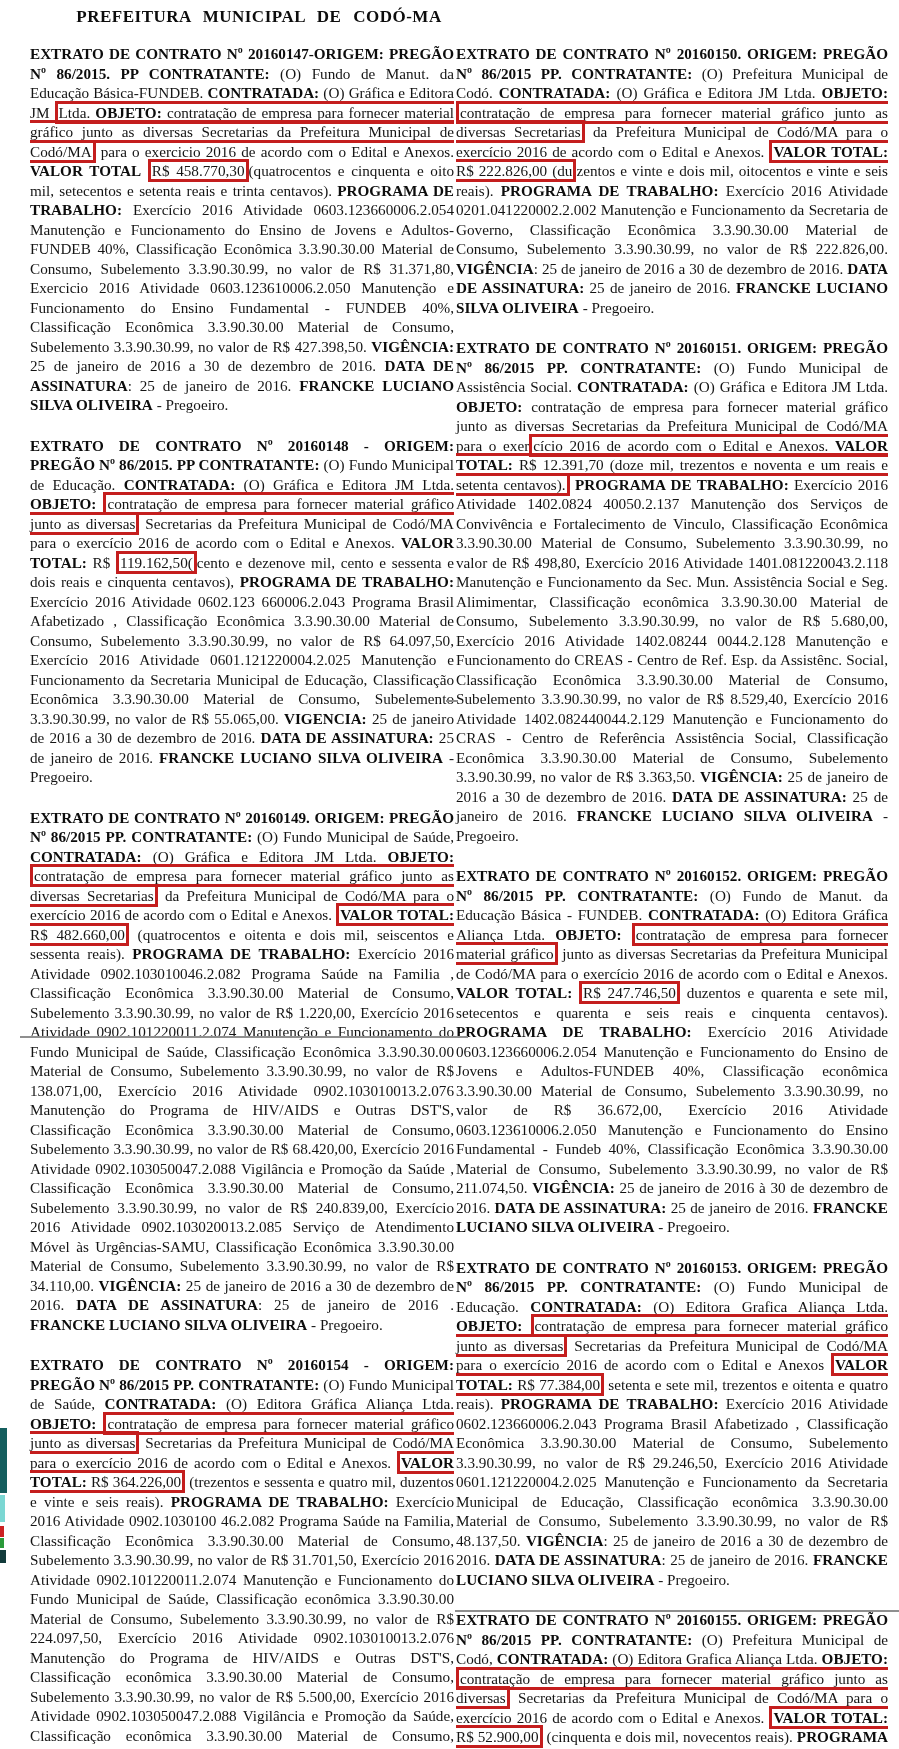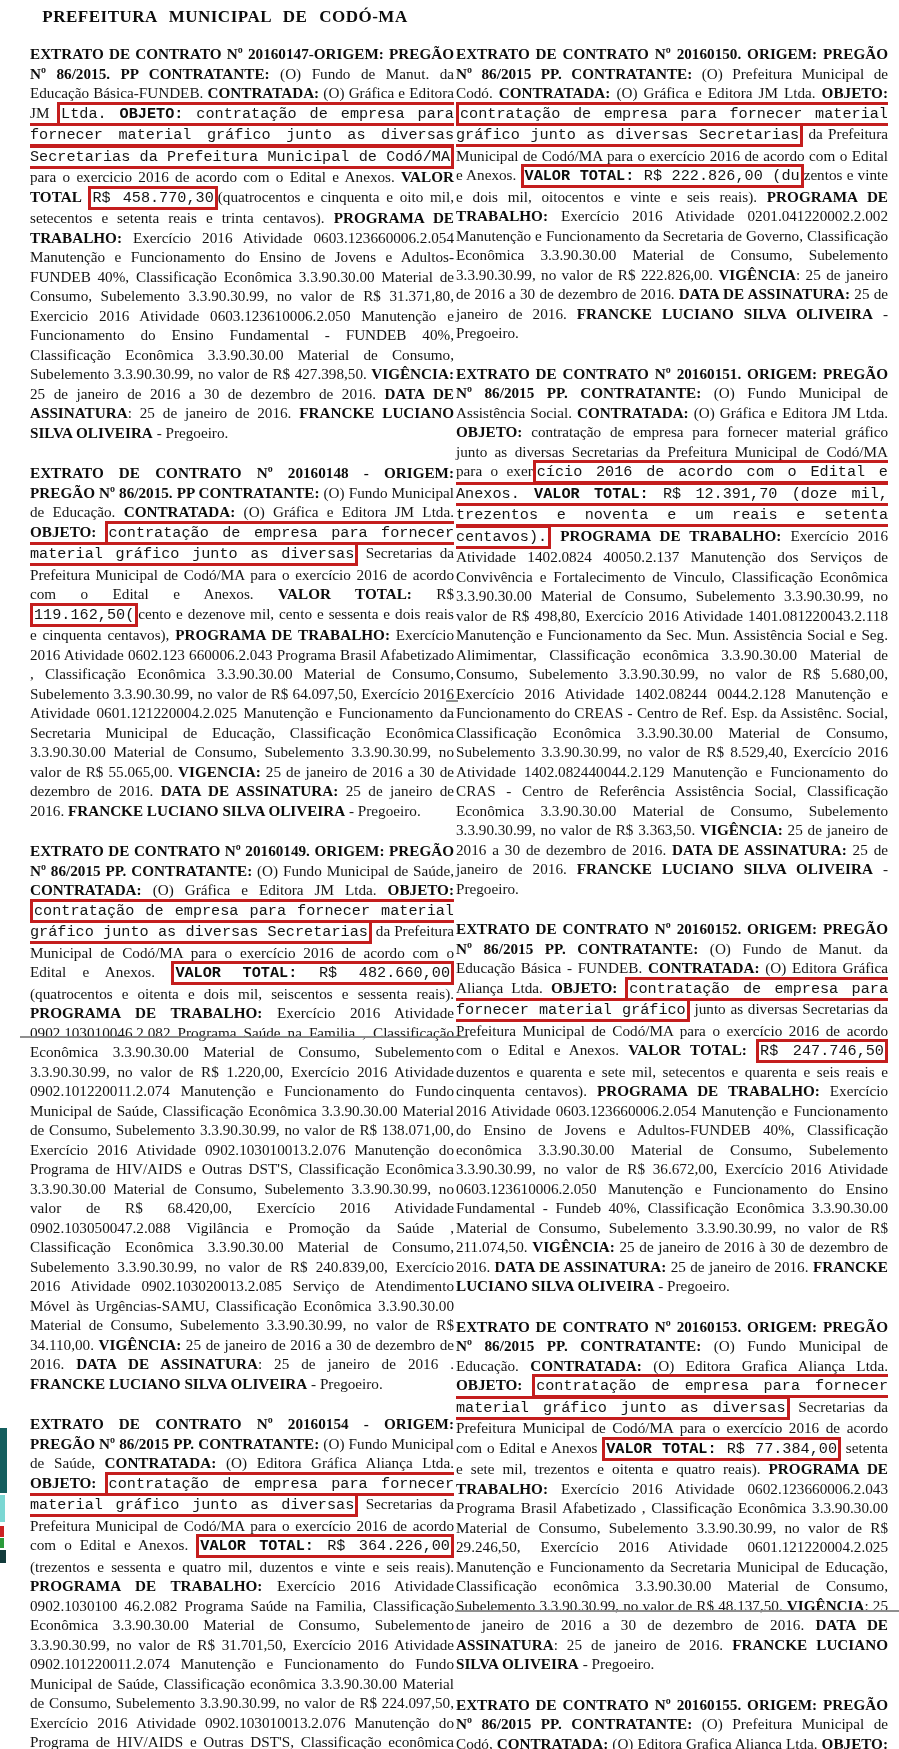--- a/index.html
+++ b/index.html
@@ -2,36 +2,35 @@
 <html style="--annot: #c41e1e;"><head>
 <meta charset="utf-8">
 <style>
   html,body{margin:0;padding:0;}
   body{
     width:899px;height:1749px;background:#ffffff;position:relative;
     font-family:"Liberation Serif","DejaVu Serif",serif;color:#121212;
     overflow:hidden;
   }
   .page-title{
-    position:absolute;left:12px;top:7px;width:426px;text-align:center;
+    position:absolute;left:46px;top:7px;width:426px;text-align:center;
     font-weight:bold;font-size:17px;letter-spacing:.5px;word-spacing:7px;color:#0d0d0d;
   }
   .col{
     position:absolute;top:44px;font-size:15.2px;line-height:19.5px;
     text-align:justify;color:#141414;
   }
   .col-left{left:30px;width:424px;}
   .col-right{left:456px;width:432px;}
   p.contract{margin:0 0 21px 0;}
   p.contract b{font-weight:bold;color:#0d0d0d;}
   .rbox{
     border:3px solid var(--annot,#c41e1e);
     padding:0 1px;
     box-decoration-break:slice;
-    font-family:Liberation Mono, monospace;
     -webkit-box-decoration-break:slice;
   }
   .scanline{position:absolute;background:#8f8f8f;}
   .edge-strip{position:absolute;left:0;}
 </style>
 </head>
 <body>
 
 <div class="page-title">PREFEITURA  MUNICIPAL  DE  CODÓ-MA</div>
 

